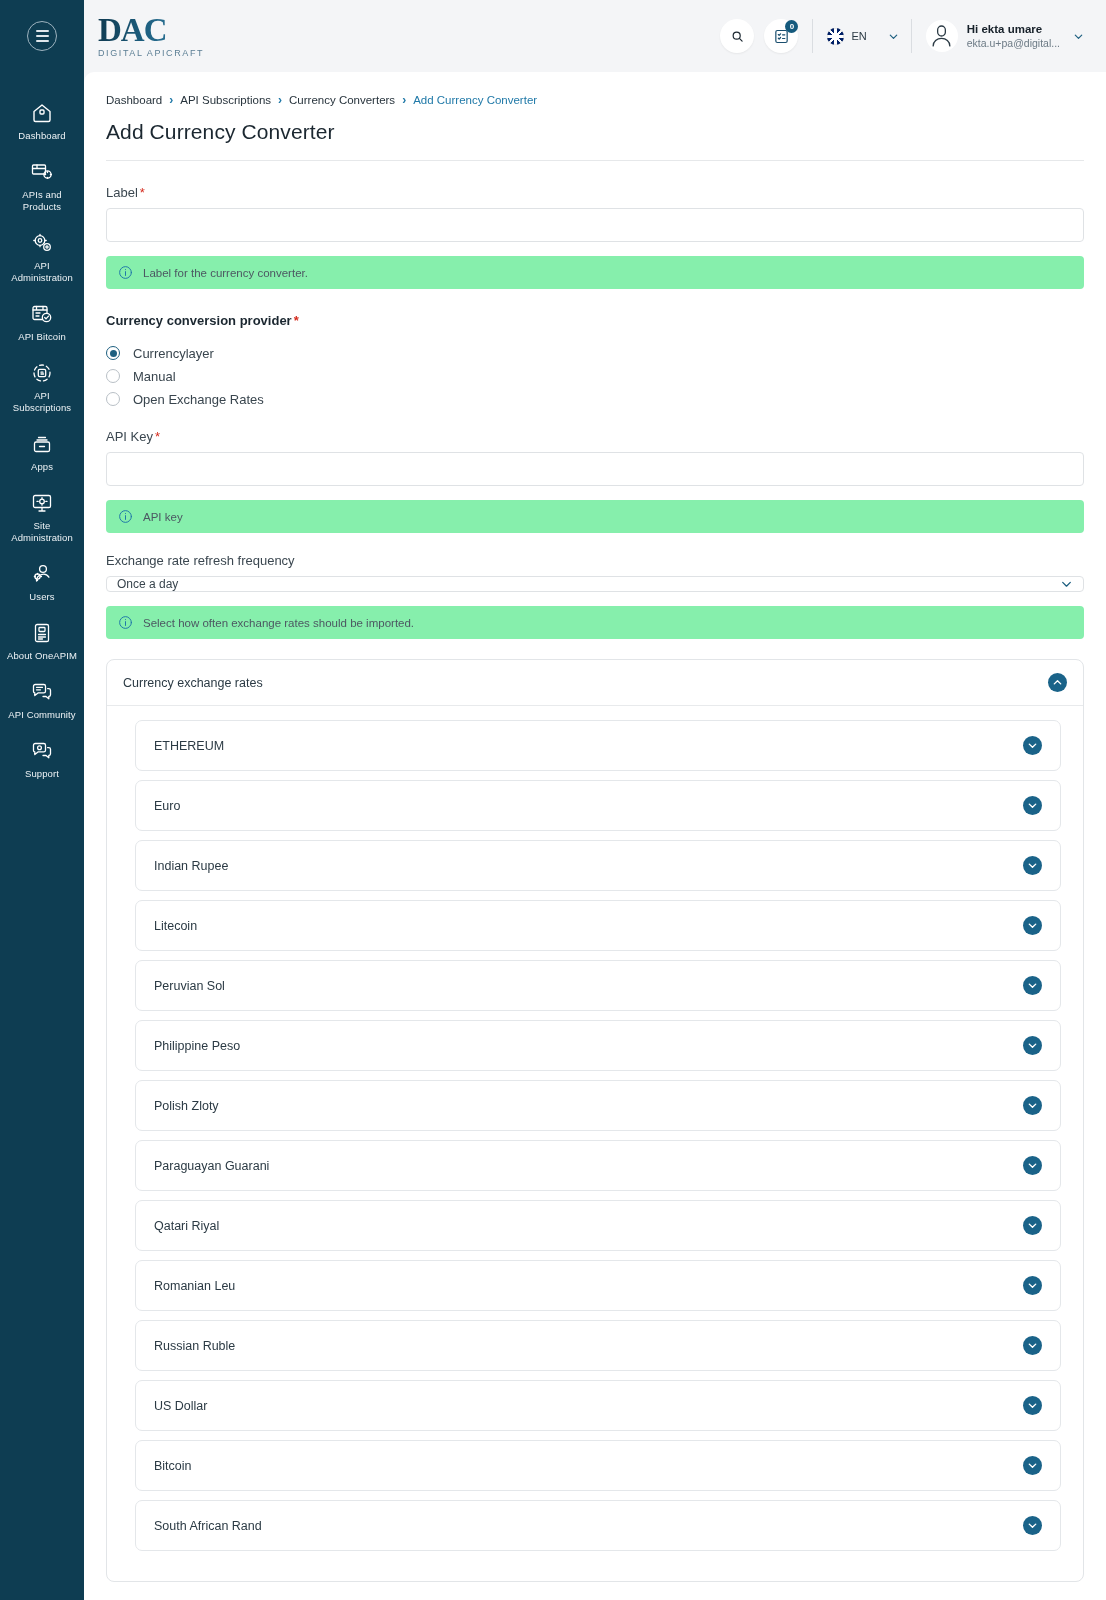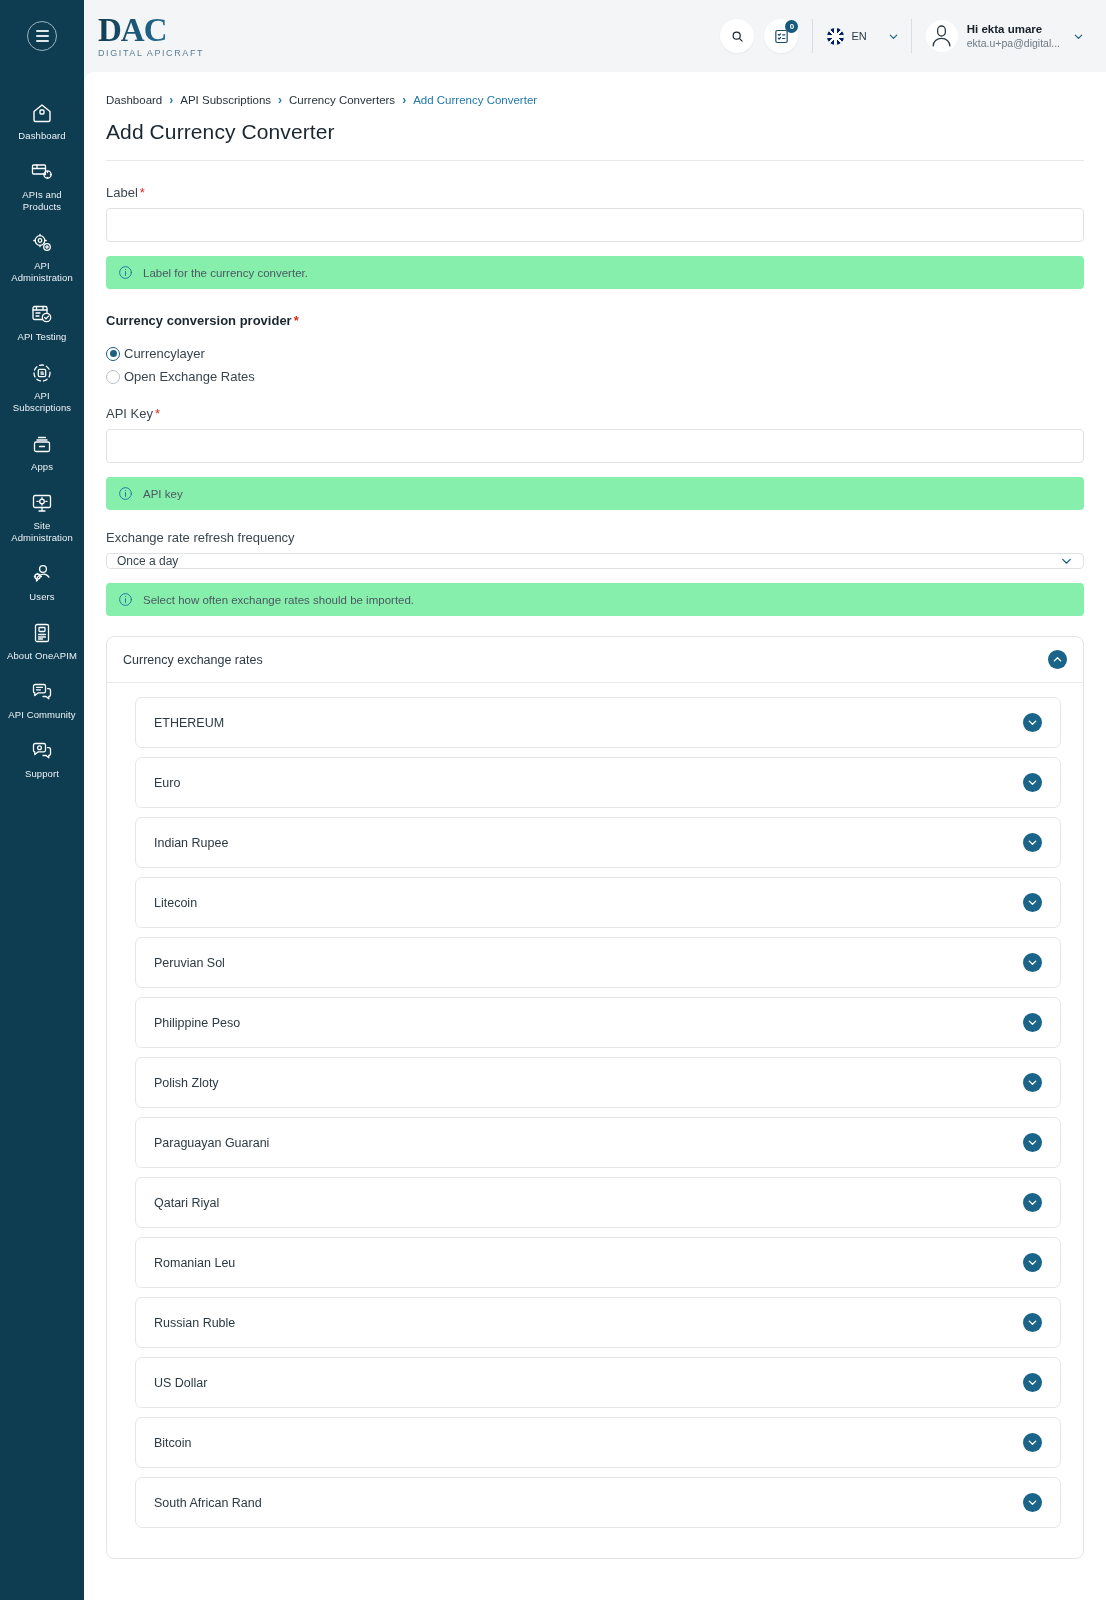--- a/index.html
+++ b/index.html
@@ -202,21 +202,21 @@
     background: #86efac;
     border-radius: 4px;
     padding: 9px 12px;
     font-size: 11.5px;
     color: #4c5862;
     margin-top: 14px;
   }
   .hint .i-ico { width: 15px; height: 15px; flex-shrink: 0; }
 
   .radio-group { margin-top: 6px; }
-  .radio-row { display: flex; align-items: center; gap: 4px; padding: 4px 0; cursor: pointer; }
+  .radio-row { display: flex; gap: 13px; padding: 4px 0; cursor: pointer; }
   .radio {
     width: 14px; height: 14px; border-radius: 50%;
     border: 1.4px solid #b9c0c6; background: #fff;
     flex-shrink: 0;
     display: flex; align-items: center; justify-content: center;
   }
   .radio.on { border-color: #1d5f80; }
   .radio.on::after { content: ""; width: 7px; height: 7px; border-radius: 50%; background: #1d5f80; }
   .radio-row .rl { font-size: 13px; color: #39454e; }
 
@@ -323,21 +323,21 @@
         <span class="lbl">API Administration</span>
       </a>
 
       <a class="nav-item">
         <svg class="ico" viewBox="0 0 24 24" fill="none" stroke="#ffffff" stroke-width="1.3" stroke-linecap="round" stroke-linejoin="round">
           <rect x="3" y="4.5" width="14" height="13" rx="1.6"></rect>
           <path d="M3 8h14M6.5 4.5v3M13 4.5v3M6 11h4M6 14h3"></path>
           <circle cx="16.5" cy="15.5" r="4.2" fill="#0e3d52"></circle>
           <path d="m14.7 15.5 1.3 1.4 2.5-2.8"></path>
         </svg>
-        <span class="lbl">API Testing</span>
+        <span class="lbl">API Bitcoin</span>
       </a>
 
       <a class="nav-item">
         <svg class="ico" viewBox="0 0 24 24" fill="none" stroke="#ffffff" stroke-width="1.3" stroke-linecap="round" stroke-linejoin="round">
           <circle cx="12" cy="12" r="8" stroke-dasharray="4 3"></circle>
           <rect x="8.3" y="8.3" width="7.4" height="7.4" rx="1.4"></rect>
           <path d="M11 11.2h2M11 13h2.6"></path>
         </svg>
         <span class="lbl">API Subscriptions</span>
       </a>
@@ -487,20 +487,24 @@
           <span class="fl-label bold">
             <span>Currency conversion provider</span><span class="req">*</span>
           </span>
           <div class="radio-group">
             <label class="radio-row">
               <span class="radio on"></span>
               <span class="rl">Currencylayer</span>
             </label>
             <label class="radio-row">
               <span class="radio"></span>
+              <span class="rl">Manual</span>
+            </label>
+            <label class="radio-row">
+              <span class="radio"></span>
               <span class="rl">Open Exchange Rates</span>
             </label>
           </div>
         </div>
 
         <div class="field" style="margin-top:16px">
           <span class="fl-label">
             <span>API Key</span><span class="req">*</span>
           </span>
           <input class="txt-input" type="text" value="" placeholder="" style="">

